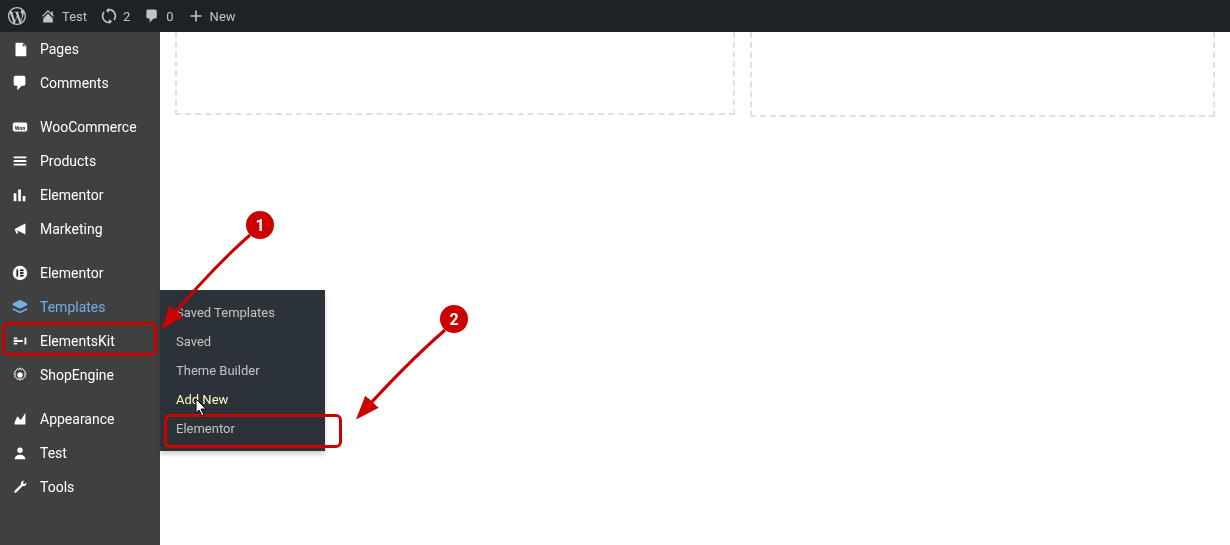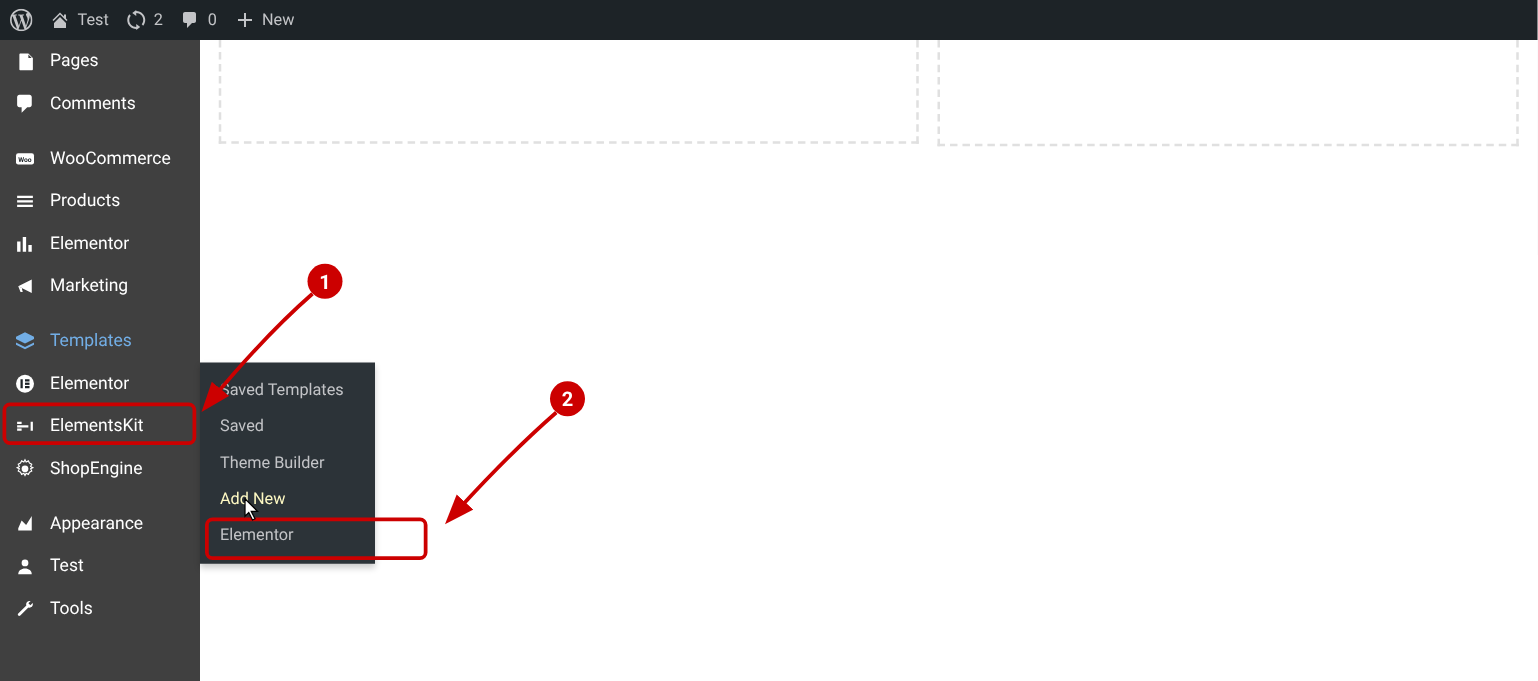--- a/index.html
+++ b/index.html
@@ -60,21 +60,21 @@
     .sidebar-item .icon { width: 20px; display: flex; align-items: center; justify-content: center; flex-shrink: 0; }
     .sidebar-item.active { color: #72aee6; }
     .sidebar-item.active .icon svg { fill: #72aee6; }
     .sidebar-gap { height: 10px; }
 
     
     .submenu {
       position: absolute;
       left: 160px;
       top: 290px;
-      width: 140px;
+      width: 165px;
       background: #2c3338;
       color: #c3c4c7;
       padding: 8px 0;
       z-index: 50;
       box-shadow: 0 3px 5px rgba(0,0,0,.2);
     }
     .submenu-item {
       padding: 7px 16px;
       cursor: pointer;
       font-size: 13px;
@@ -235,39 +235,39 @@
   </div>
   <div class="sidebar-item">
     <span class="icon">
         <svg width="18" height="18" viewBox="0 0 20 20">
           <path d="M4 10l12-6v12L4 10zm0 0l2 5h2l-1-4 9 4"></path>
         </svg>
       </span>
     <span>Marketing</span>
   </div>
   <div class="sidebar-gap"></div>
-  <div class="sidebar-item active">
-    <span class="icon">
-        <svg width="18" height="18" viewBox="0 0 20 20" fill="#72aee6">
-          <path d="M2 6l8-4 8 4v2l-8 4-8-4V6zm0 5l8 4 8-4v2l-8 4-8-4v-2z"></path>
-        </svg>
-      </span>
-    <span>Templates</span>
-  </div>
   <div class="sidebar-item">
     <span class="icon">
         <svg width="18" height="18" viewBox="0 0 20 20">
           <circle cx="10" cy="10" r="8"></circle>
           <rect x="6" y="6" width="2" height="8" fill="#1d2327"></rect>
           <rect x="10" y="6" width="4" height="2" fill="#1d2327"></rect>
           <rect x="10" y="9" width="4" height="2" fill="#1d2327"></rect>
           <rect x="10" y="12" width="4" height="2" fill="#1d2327"></rect>
         </svg>
       </span>
     <span>Elementor</span>
+  </div>
+  <div class="sidebar-item active">
+    <span class="icon">
+        <svg width="18" height="18" viewBox="0 0 20 20" fill="#72aee6">
+          <path d="M2 6l8-4 8 4v2l-8 4-8-4V6zm0 5l8 4 8-4v2l-8 4-8-4v-2z"></path>
+        </svg>
+      </span>
+    <span>Templates</span>
   </div>
   <div class="sidebar-item">
     <span class="icon">
         <svg width="18" height="18" viewBox="0 0 20 20">
           <path d="M3 6h4v2H3V6zm0 3h10v2H3V9zm0 3h4v2H3v-2zm12-6h2v8h-2V6z"></path>
         </svg>
       </span>
     <span>ElementsKit</span>
   </div>
   <div class="sidebar-item">

